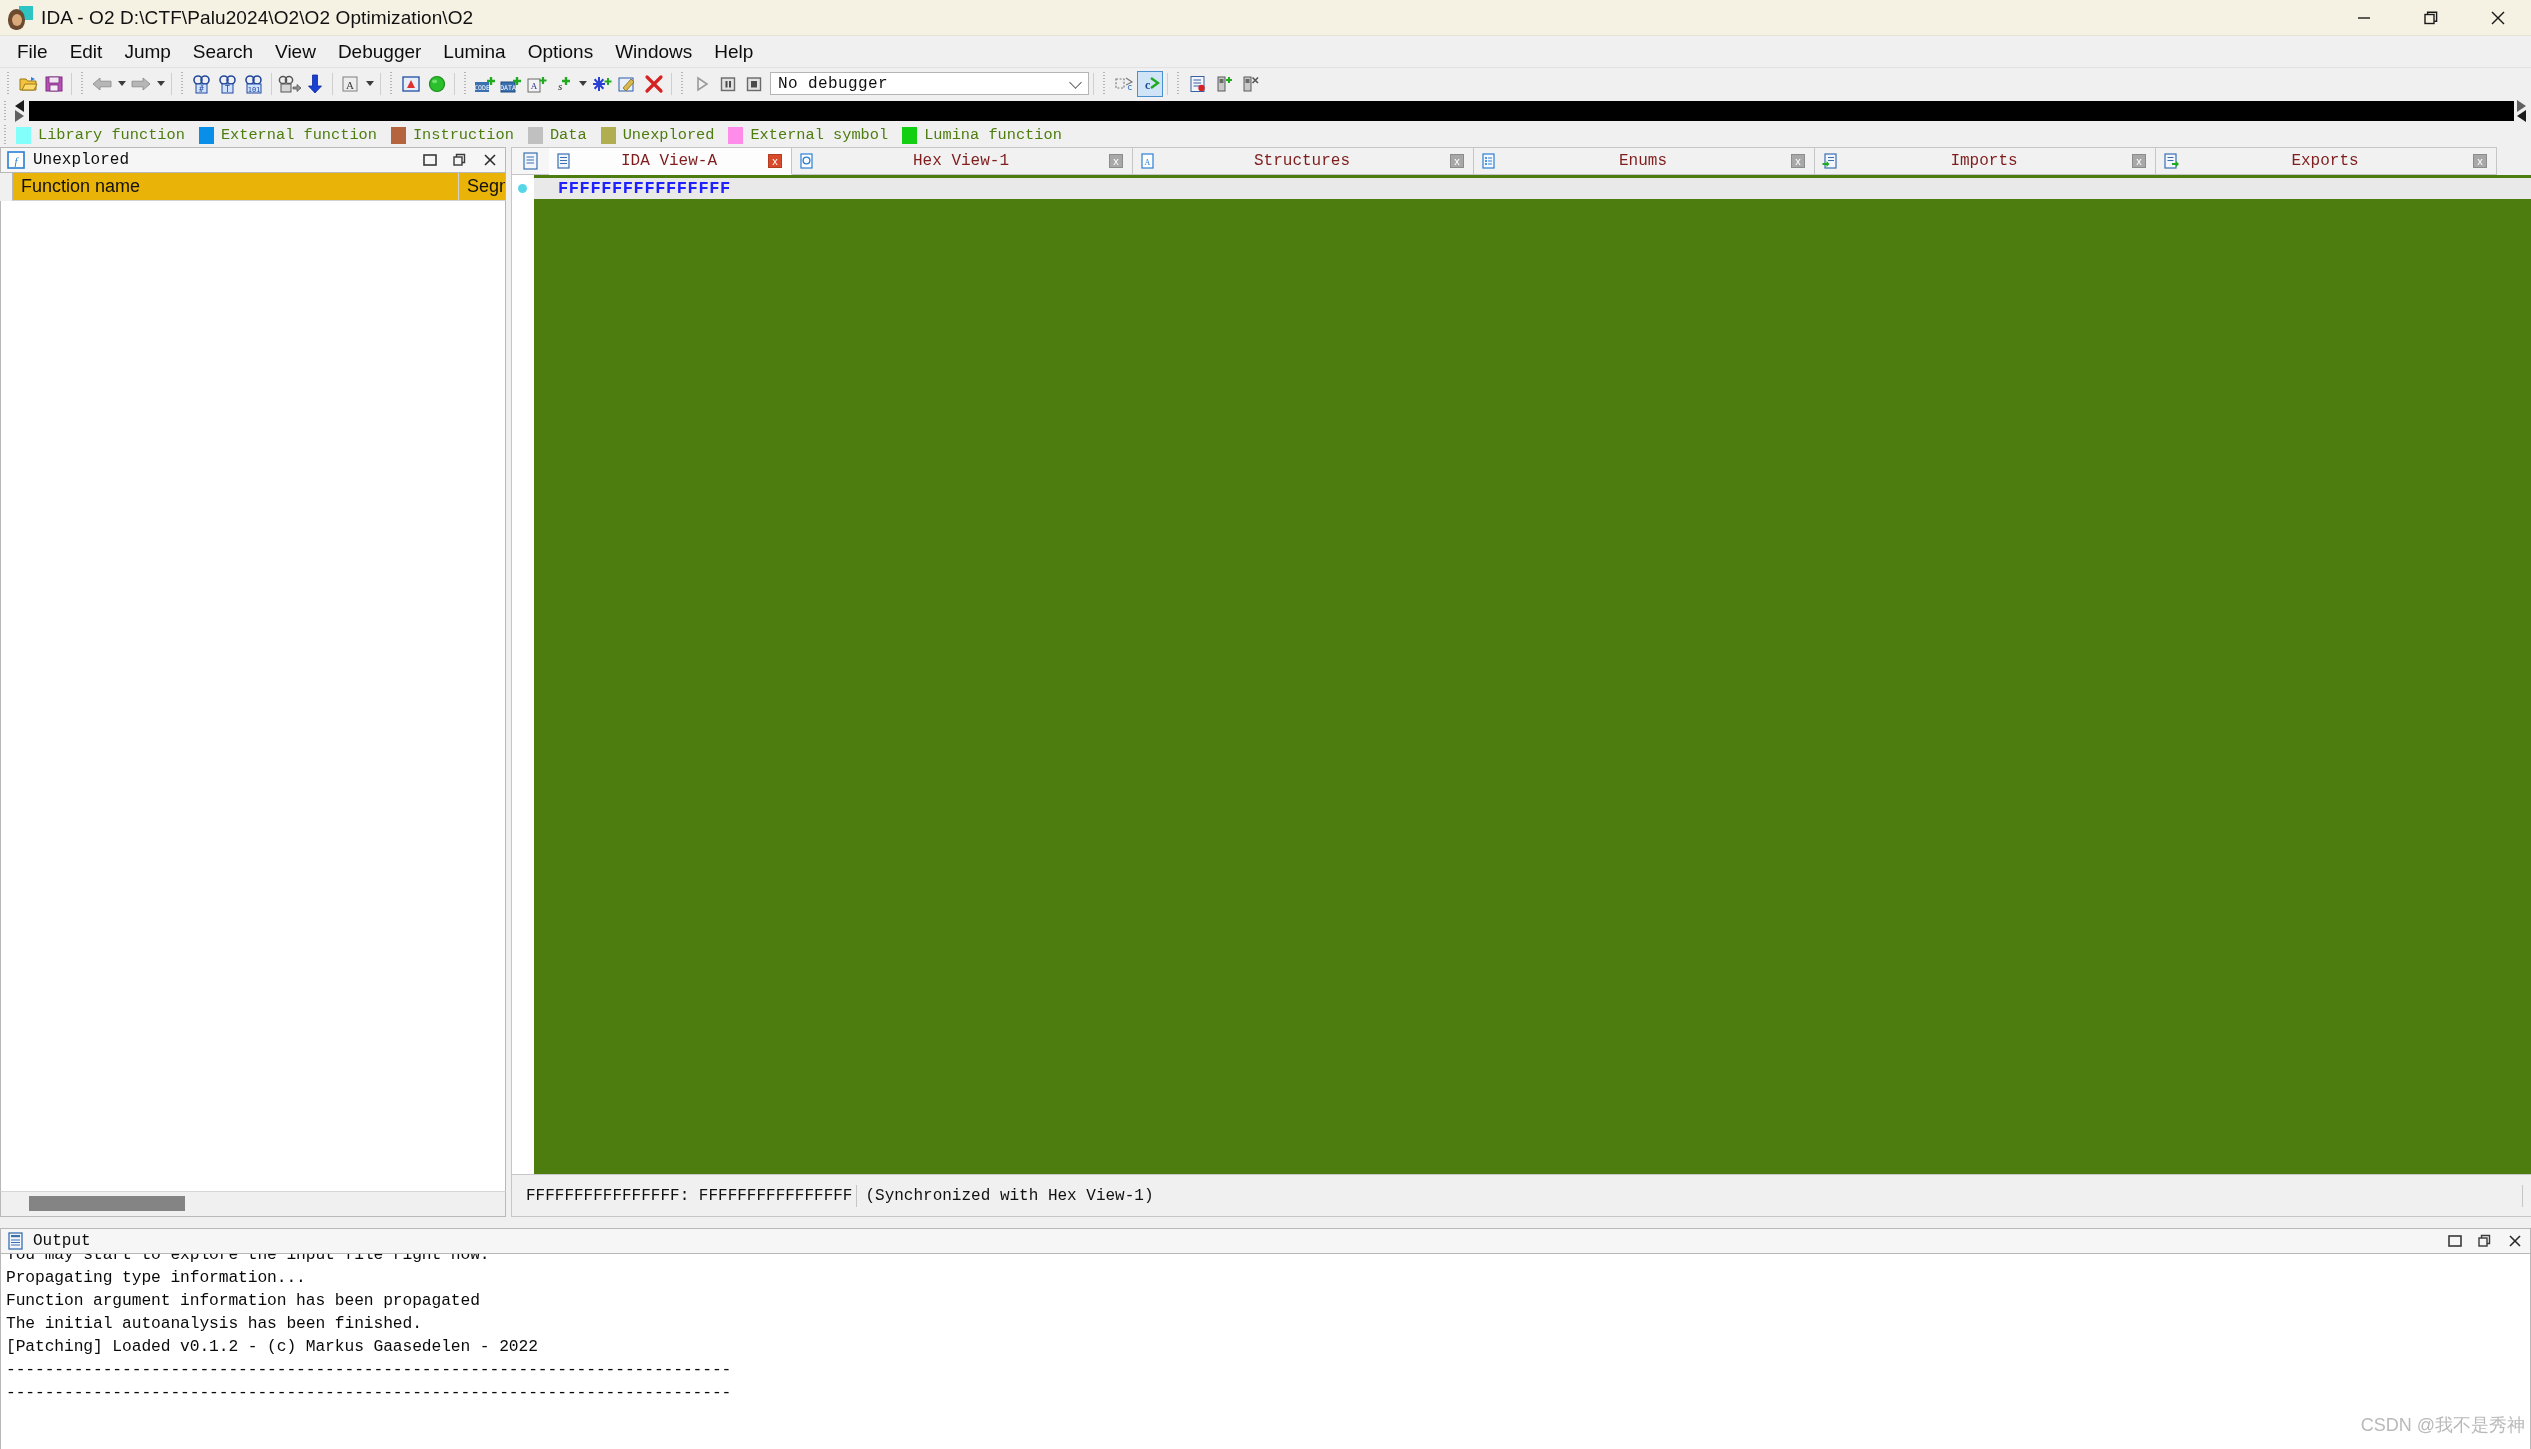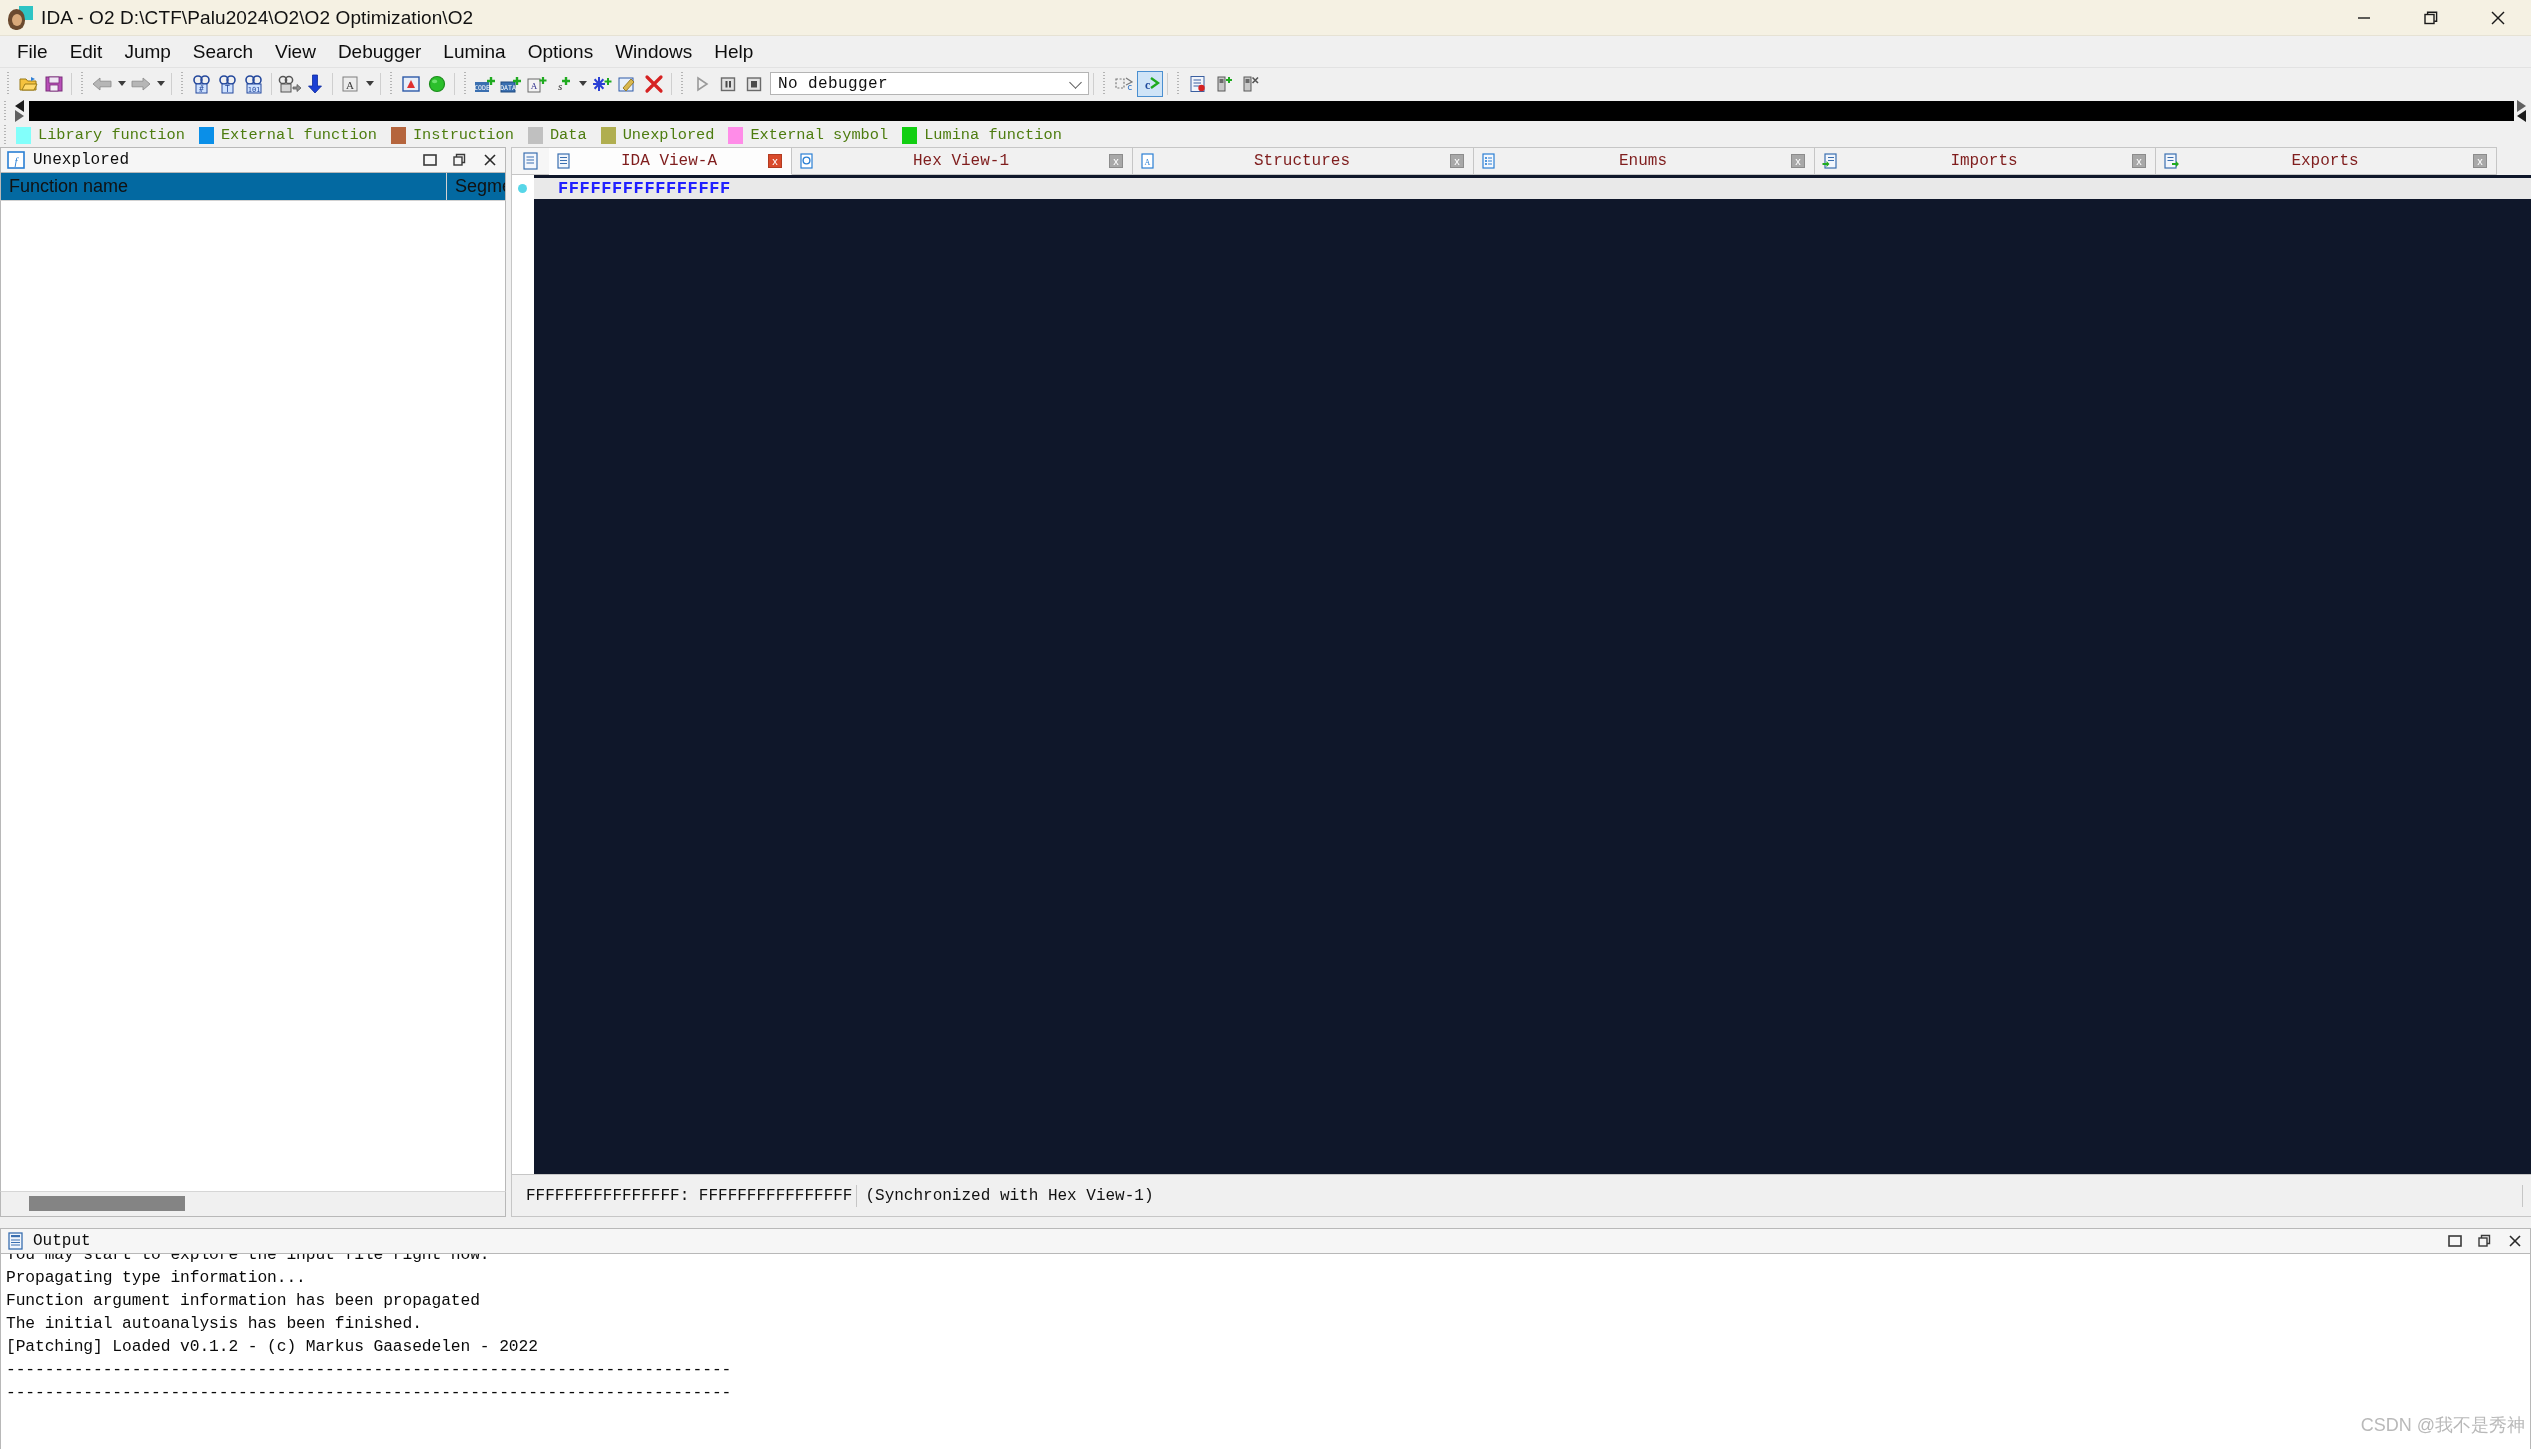--- a/index.html
+++ b/index.html
@@ -171,24 +171,24 @@
   .panel-title .pt-label {
     font-family: "Liberation Mono", monospace;
     font-size: 16px; color: #0d0d0d;
   }
   .panel-title .pt-btns { margin-left: auto; display: flex; }
   .panel-title .pt-btns .pb {
     width: 30px; height: 24px;
     display: flex; align-items: center; justify-content: center;
   }
   #fn-header {
-    height: 28px; background: #0369a1;
+    height: 28px; background: #eab308;
     border-left: 1px solid #b8b8b8; border-right: 1px solid #b8b8b8;
     border-bottom: 1px solid #d2d2d2;
-    display: flex; align-items: center;
+    display: flex; align-items: center; margin-left: 12px;
   }
   #fn-header .col {
     font-size: 18px; color: #111; padding-left: 8px; height: 28px;
     display: flex; align-items: center;
   }
   #fn-header .col.c1 { width: 446px; border-right: 1px solid #d2d2d2; }
   #fn-header .col.c2 { flex: 1; overflow: hidden; }
   #fn-list {
     flex: 1; background: #fff;
     border-left: 1px solid #b8b8b8; border-right: 1px solid #b8b8b8;
@@ -231,21 +231,21 @@
     font-size: 16px; color: #7f1d1d; white-space: nowrap;
   }
   .tab .t-close {
     width: 14px; height: 14px; margin-right: 9px; margin-left: 4px;
     display: flex; align-items: center; justify-content: center;
     font-size: 11px; color: #fff; font-family: "Liberation Sans", sans-serif;
     background: #a8a8a8; border: 1px solid #8c8c8c; line-height: 1;
   }
   .tab.active .t-close { background: #d94a2b; border-color: #b33c22; }
   #disasm-body {
-    flex: 1; background: #0f172a;
+    flex: 1; background: #4d7c0f;
     border: 1px solid #c6c6c6; border-top: none;
     position: relative; display: flex;
   }
   #gutter {
     width: 22px; background: #fff; position: relative; flex: 0 0 auto;
   }
   #gutter .dot {
     position: absolute; left: 6px; top: 9px;
     width: 9px; height: 9px; border-radius: 50%; background: #57d6e8;
   }

